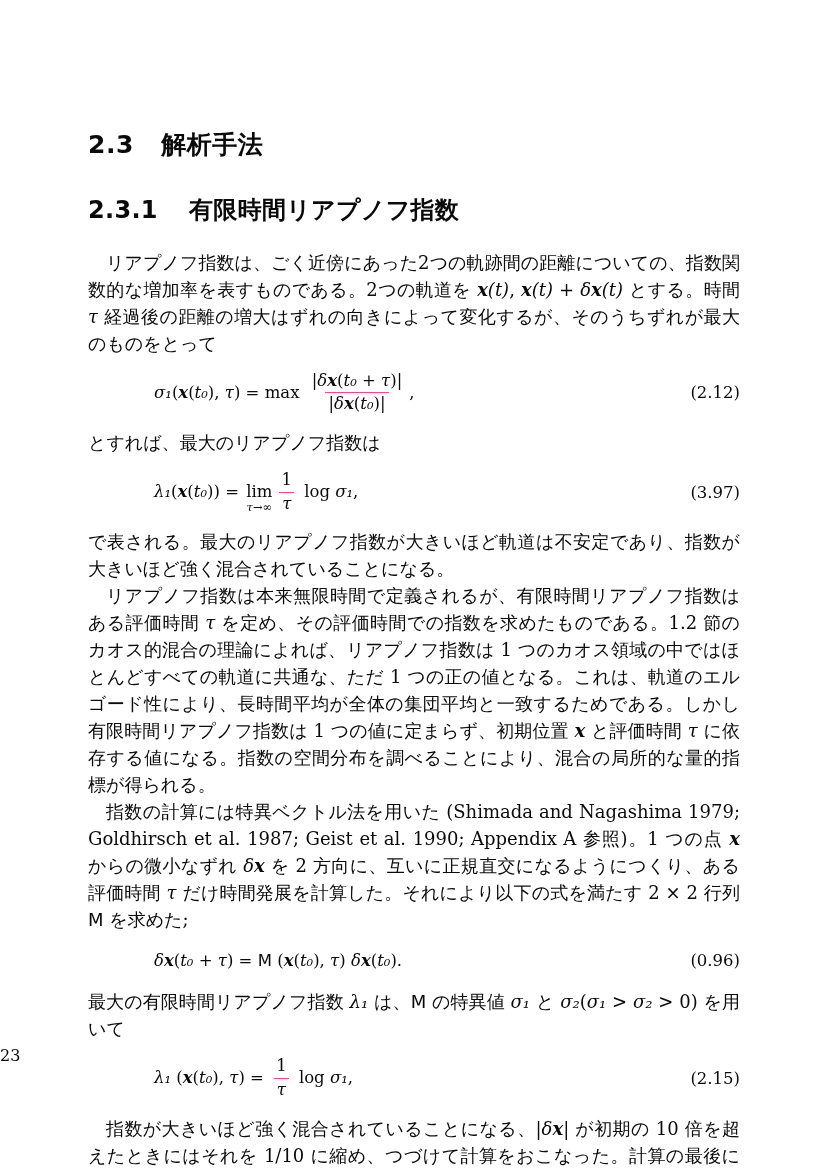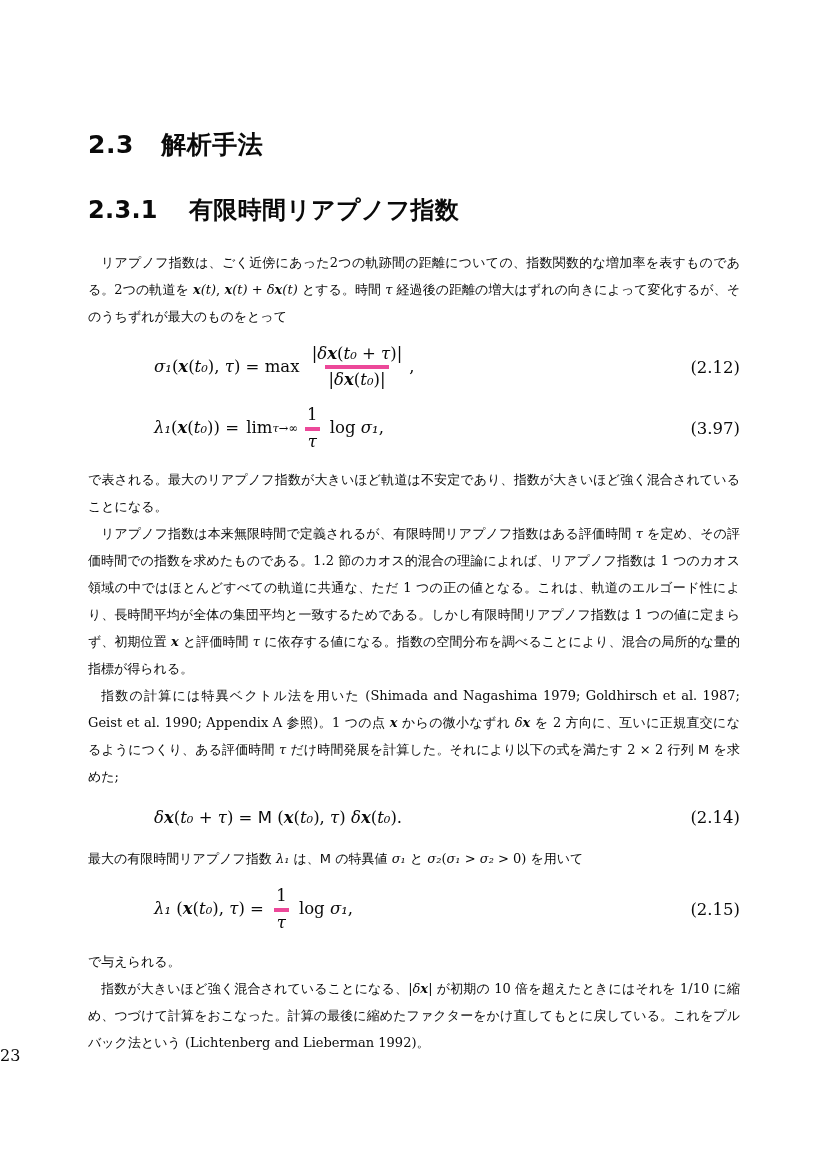--- a/index.html
+++ b/index.html
@@ -36,21 +36,21 @@
     font-weight: bold;
     font-size: 24px;
     line-height: 1.2;
     margin: 0 0 24px 0;
     letter-spacing: 0.3px;
   }
   .subsection-heading .sec-num { margin-right: 1.3em; }
 
   
   p.body-par {
-    font-size: 13px;
+    font-size: 18px;
     line-height: 27px;
     margin: 0;
     text-align: justify;
     text-justify: inter-ideograph;
   }
   p.indent { text-indent: 1em; }
 
   
   .tk-r  { font-style: normal; }
   .tk-i  { font-style: italic; }
@@ -77,24 +77,24 @@
   .frac {
     display: inline-flex;
     flex-direction: column;
     align-items: center;
     vertical-align: middle;
     margin: 0 4px;
     line-height: 1.25;
     text-align: center;
   }
   .frac .num { padding: 0 3px 1px 3px; }
-  .frac .den { border-top: 4px solid #ec4899; padding: 1px 3px 0 3px; }
+  .frac .den { border-top: 1px solid #ec4899; padding: 1px 3px 0 3px; }
   .limop {
     display: inline-flex;
-    flex-direction: row;
+    flex-direction: column;
     align-items: center;
     margin: 0 2px;
   }
   .limop .lim-top { line-height: 1.1; }
   .limop .lim-sub { font-size: 11.5px; line-height: 1; margin-top: 1px; }
 
   .page-number {
     position: absolute;
     bottom: 104px;
     left: 0;
@@ -115,52 +115,52 @@
   <p class="body-par indent"><span class="tk-r">リアプノフ指数は、ごく近傍にあった2つの軌跡間の距離についての、指数関数的な増加率を表すものである。2つの軌道を </span><span class="tk-bi">x</span><span class="tk-i">(t)</span><span class="tk-r">, </span><span class="tk-bi">x</span><span class="tk-i">(t)</span><span class="tk-r"> + </span><span class="tk-i">δ</span><span class="tk-bi">x</span><span class="tk-i">(t)</span><span class="tk-r"> とする。時間 </span><span class="tk-i">τ</span><span class="tk-r"> 経過後の距離の増大はずれの向きによって変化するが、そのうちずれが最大のものをとって</span></p>
 
   <div class="equation">
     <span class="eq-body"><span><span class="tk-i">σ₁</span><span class="tk-r">(</span><span class="tk-bi">x</span><span class="tk-r">(</span><span class="tk-i">t₀</span><span class="tk-r">), </span><span class="tk-i">τ</span><span class="tk-r">) = max </span></span><span class="frac">
           <span class="num"><span class="tk-r">|</span><span class="tk-i">δ</span><span class="tk-bi">x</span><span class="tk-r">(</span><span class="tk-i">t₀</span><span class="tk-r"> + </span><span class="tk-i">τ</span><span class="tk-r">)|</span></span>
           <span class="den"><span class="tk-r">|</span><span class="tk-i">δ</span><span class="tk-bi">x</span><span class="tk-r">(</span><span class="tk-i">t₀</span><span class="tk-r">)|</span></span>
         </span><span><span class="tk-r">,</span></span></span>
     <span class="eq-label">(2.12)</span>
   </div>
 
+  <p class="body-par"><span class="tk-r">とすれば、最大のリアプノフ指数は</span></p>
 
   <div class="equation">
     <span class="eq-body"><span><span class="tk-i">λ₁</span><span class="tk-r">(</span><span class="tk-bi">x</span><span class="tk-r">(</span><span class="tk-i">t₀</span><span class="tk-r">)) = </span></span><span class="limop">
           <span class="lim-top">lim</span>
           <span class="lim-sub"><span class="tk-i">τ</span><span class="tk-r">→∞</span></span>
         </span><span class="frac">
           <span class="num"><span class="tk-r">1</span></span>
           <span class="den"><span class="tk-i">τ</span></span>
         </span><span><span class="tk-r"> log </span><span class="tk-i">σ₁</span><span class="tk-r">,</span></span></span>
     <span class="eq-label">(3.97)</span>
   </div>
 
   <p class="body-par"><span class="tk-r">で表される。最大のリアプノフ指数が大きいほど軌道は不安定であり、指数が大きいほど強く混合されていることになる。</span></p>
 
   <p class="body-par indent"><span class="tk-r">リアプノフ指数は本来無限時間で定義されるが、有限時間リアプノフ指数はある評価時間 </span><span class="tk-i">τ</span><span class="tk-r"> を定め、その評価時間での指数を求めたものである。1.2 節のカオス的混合の理論によれば、リアプノフ指数は 1 つのカオス領域の中ではほとんどすべての軌道に共通な、ただ 1 つの正の値となる。これは、軌道のエルゴード性により、長時間平均が全体の集団平均と一致するためである。しかし有限時間リアプノフ指数は 1 つの値に定まらず、初期位置 </span><span class="tk-bi">x</span><span class="tk-r"> と評価時間 </span><span class="tk-i">τ</span><span class="tk-r"> に依存する値になる。指数の空間分布を調べることにより、混合の局所的な量的指標が得られる。</span></p>
 
   <p class="body-par indent"><span class="tk-r">指数の計算には特異ベクトル法を用いた (Shimada and Nagashima 1979; Goldhirsch et al. 1987; Geist et al. 1990; Appendix A 参照)。1 つの点 </span><span class="tk-bi">x</span><span class="tk-r"> からの微小なずれ </span><span class="tk-i">δ</span><span class="tk-bi">x</span><span class="tk-r"> を 2 方向に、互いに正規直交になるようにつくり、ある評価時間 </span><span class="tk-i">τ</span><span class="tk-r"> だけ時間発展を計算した。それにより以下の式を満たす 2 × 2 行列 </span><span class="tk-sf">M</span><span class="tk-r"> を求めた;</span></p>
 
   <div class="equation">
     <span class="eq-body"><span><span class="tk-i">δ</span><span class="tk-bi">x</span><span class="tk-r">(</span><span class="tk-i">t₀</span><span class="tk-r"> + </span><span class="tk-i">τ</span><span class="tk-r">) = </span><span class="tk-sf">M</span><span class="tk-r"> (</span><span class="tk-bi">x</span><span class="tk-r">(</span><span class="tk-i">t₀</span><span class="tk-r">), </span><span class="tk-i">τ</span><span class="tk-r">) </span><span class="tk-i">δ</span><span class="tk-bi">x</span><span class="tk-r">(</span><span class="tk-i">t₀</span><span class="tk-r">).</span></span></span>
-    <span class="eq-label">(2.14)</span>
+    <span class="eq-label">(0.96)</span>
   </div>
 
   <p class="body-par"><span class="tk-r">最大の有限時間リアプノフ指数 </span><span class="tk-i">λ₁</span><span class="tk-r"> は、</span><span class="tk-sf">M</span><span class="tk-r"> の特異値 </span><span class="tk-i">σ₁</span><span class="tk-r"> と </span><span class="tk-i">σ₂</span><span class="tk-r">(</span><span class="tk-i">σ₁</span><span class="tk-r"> &gt; </span><span class="tk-i">σ₂</span><span class="tk-r"> &gt; 0) を用いて</span></p>
 
   <div class="equation">
     <span class="eq-body"><span><span class="tk-i">λ₁</span><span class="tk-r"> (</span><span class="tk-bi">x</span><span class="tk-r">(</span><span class="tk-i">t₀</span><span class="tk-r">), </span><span class="tk-i">τ</span><span class="tk-r">) = </span></span><span class="frac">
           <span class="num"><span class="tk-r">1</span></span>
           <span class="den"><span class="tk-i">τ</span></span>
         </span><span><span class="tk-r"> log </span><span class="tk-i">σ₁</span><span class="tk-r">,</span></span></span>
     <span class="eq-label">(2.15)</span>
   </div>
 
-  <p class="body-par"><span class="tk-r">で与えられる。</span></p>
 
   <p class="body-par indent"><span class="tk-r">指数が大きいほど強く混合されていることになる、|</span><span class="tk-i">δ</span><span class="tk-bi">x</span><span class="tk-r">| が初期の 10 倍を超えたときにはそれを 1/10 に縮め、つづけて計算をおこなった。計算の最後に縮めたファクターをかけ直してもとに戻している。これをプルバック法という (Lichtenberg and Lieberman 1992)。</span></p>
 
   <div class="page-number">23</div>
 
 </div>
 
 </body></html>

